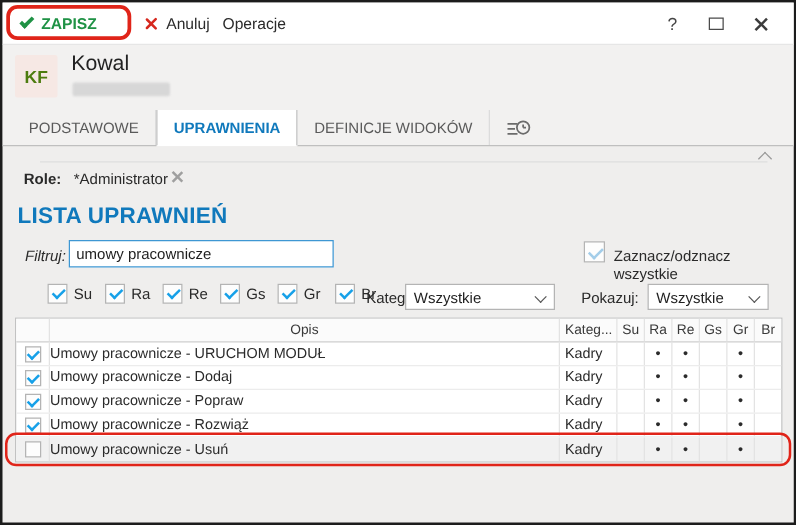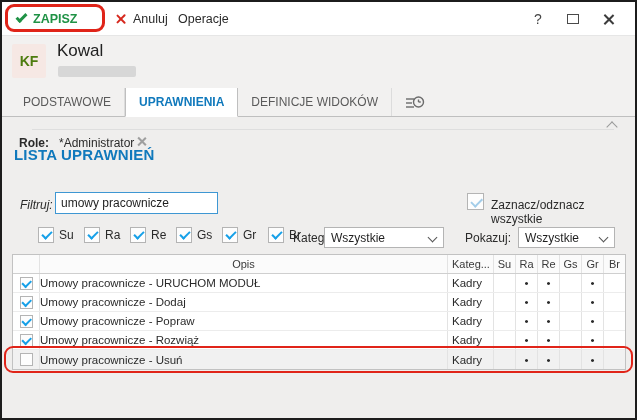--- a/index.html
+++ b/index.html
@@ -41,24 +41,24 @@
 
   
   .divider { position:absolute; left:30px; top:127px; width:582px; height:1px; background:#dedede; }
   .chevron-up-icon { position:absolute; left:606px; top:119px; width:9px; height:9px; }
   .chevron-up-icon::before { content:""; position:absolute; left:0; top:2px; width:7px; height:7px; border-left:1.6px solid #9a9a9a; border-top:1.6px solid #9a9a9a; transform:rotate(45deg); }
   .role-label { position:absolute; left:17px; top:134px; font-size:12px; color:#2a2a2a; font-weight:bold; }
   .role-value { position:absolute; left:57px; top:134px; font-size:12px; color:#2a2a2a; }
   .role-x { position:absolute; left:134px; top:134px; width:11px; height:11px; }
   .role-x::before, .role-x::after { content:""; position:absolute; left:4.5px; top:0; width:1.8px; height:11px; background:#9f9f9f; }
   .role-x::before { transform:rotate(45deg); } .role-x::after { transform:rotate(-45deg); }
-  .section-title { position:absolute; left:12px; top:144px; font-size:15px; font-weight:bold; color:#1079bc; letter-spacing:.2px; }
+  .section-title { position:absolute; left:12px; top:160px; font-size:18px; font-weight:bold; color:#1079bc; letter-spacing:.2px; }
 
   .filter-label { position:absolute; left:18px; top:196px; font-size:12px; color:#2a2a2a;font-style:italic; }
-  .filter-input { position:absolute; left:53px; top:190px; width:163px; height:22px; border:1px solid #3e97d3; font-family:"Liberation Sans",sans-serif; font-size:12px; padding:0 5px; color:#1f1f1f; outline:none; background:#fff; }
+  .filter-input { position:absolute; left:53px; top:190px; width:212px; height:22px; border:1px solid #3e97d3; font-family:"Liberation Sans",sans-serif; font-size:12px; padding:0 5px; color:#1f1f1f; outline:none; background:#fff; }
 
   .cb { background:#fdfdfd; border:1px solid #b4b4b4; position:relative; }
   .cb.checked::after { content:""; position:absolute; left:2.5px; top:3px; width:8px; height:4px; border-left:2.4px solid #16a0e8; border-bottom:2.4px solid #16a0e8; transform:rotate(-45deg); }
   .selall-cb { position:absolute; left:465px; top:191px; width:17px; height:17px; }
   .selall-cb.checked::after { border-color:#a3cde9; left:3px; top:3.5px; width:9px; height:4.5px; }
   .selall-label { position:absolute; left:489px; top:196px; font-size:12px; color:#2a2a2a; }
 
   .toggles { position:absolute; left:36px; top:225px; display:flex; }
   .toggle-item { width:46px; display:flex; align-items:center; gap:5px; }
   .toggle-item .cb { width:16px; height:16px; }

